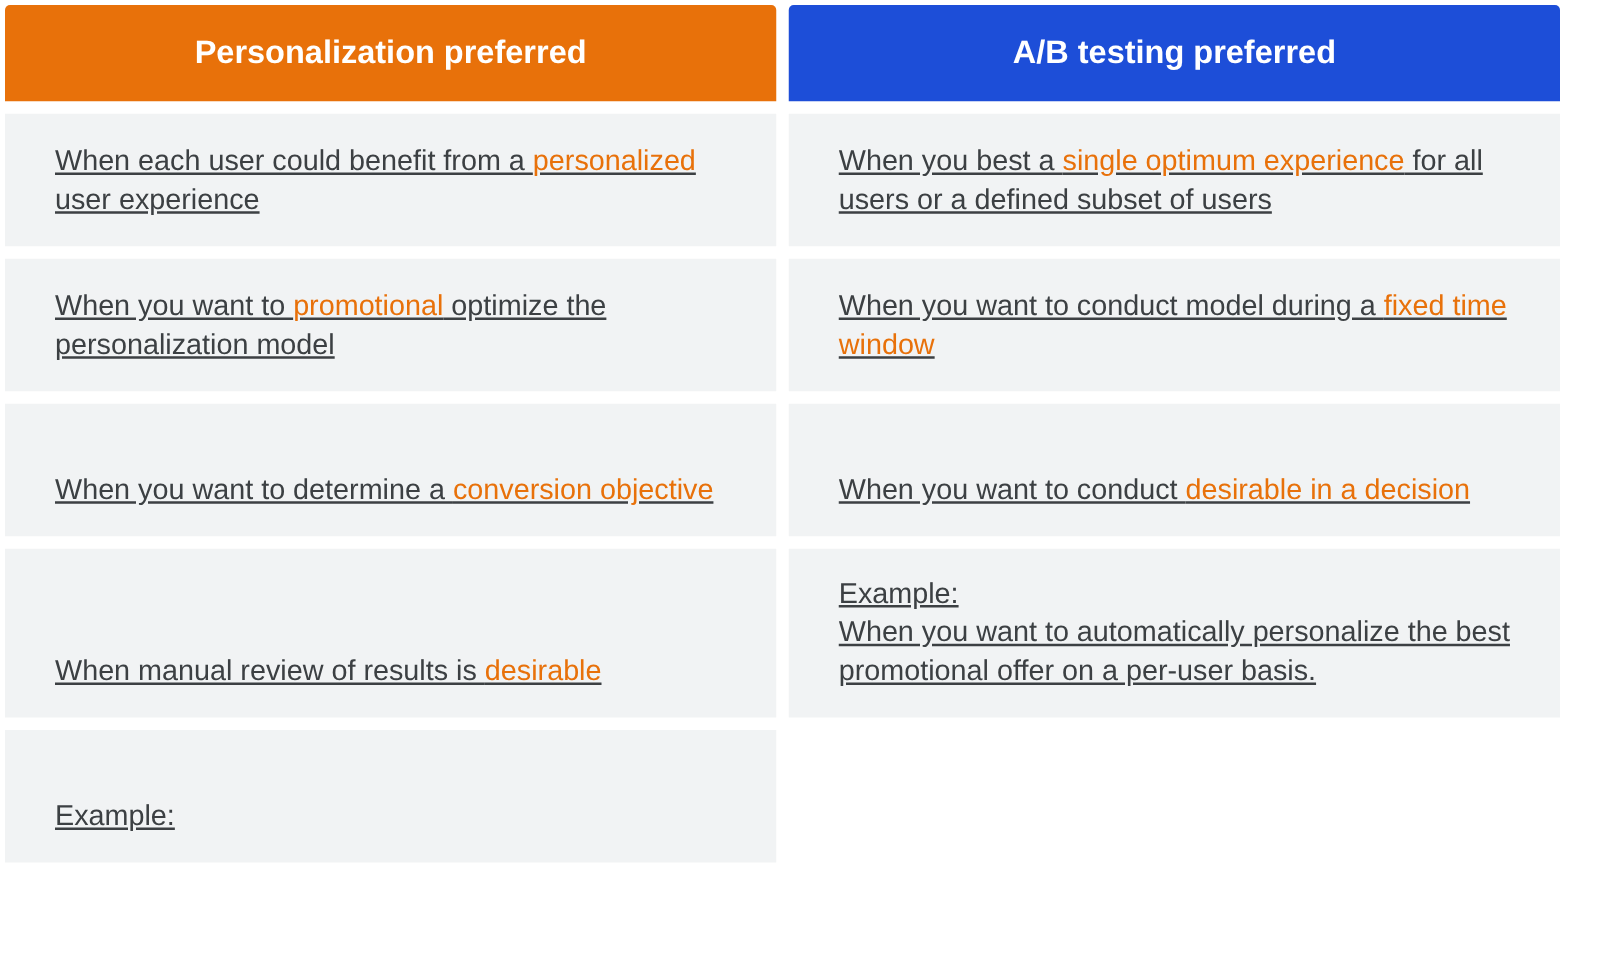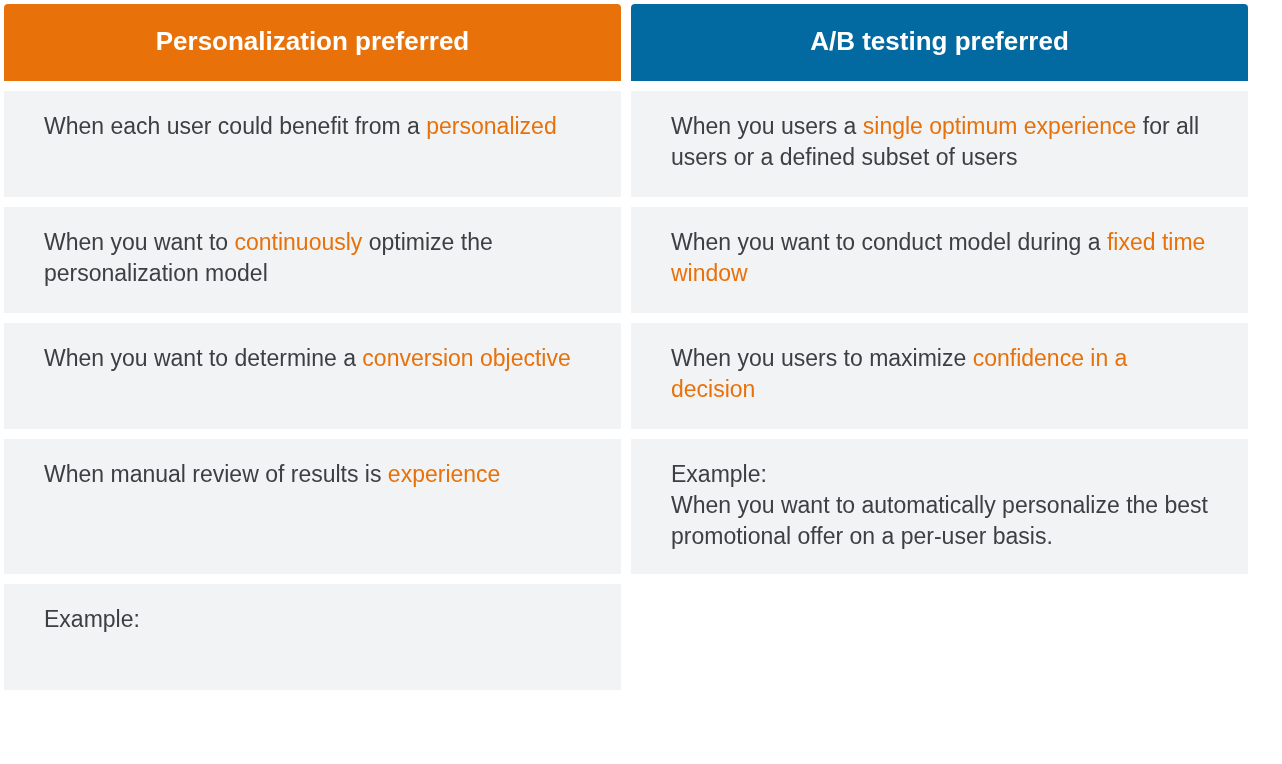--- a/index.html
+++ b/index.html
@@ -20,64 +20,65 @@
   }
   .hdr{
     color:#ffffff;
     font-weight:600;
     font-size:26px;
     text-align:center;
     padding:22px 10px 24px 10px;
     border-radius:4px 4px 0 0;
   }
   .hdr.left{background:#e8710a;}
-  .hdr.right{background:#0369a1;}
+  .hdr.right{background:#1d4ed8;}
   .cell{
     background:#f1f3f4;
     font-size:23px;
     line-height:1.35;
     color:#3c4043;
     padding:20px 32px 22px 40px;
     min-height:64px;
     display:flex;
-    align-items:flex-start;
+    align-items:flex-end;
+    text-decoration:underline;
   }
   .cell .wrap{display:block;width:100%;}
   .hl{color:#e8710a;}
 </style>
 </head>
 <body>
 
 <div class="table">
   <div class="hdr left">Personalization preferred</div>
   <div class="hdr right">A/B testing preferred</div>
 
   <div class="cell">
-      <span class="wrap"><span>When each user could benefit from a </span><span class="hl">personalized</span><span></span><br></span>
+      <span class="wrap"><span>When each user could benefit from a </span><span class="hl">personalized</span><span></span><br><span>user experience</span></span>
     </div>
   <div class="cell">
-      <span class="wrap"><span>When you users a </span><span class="hl">single optimum experience</span><span> for all users or a defined subset of users</span></span>
+      <span class="wrap"><span>When you best a </span><span class="hl">single optimum experience</span><span> for all users or a defined subset of users</span></span>
     </div>
 
   <div class="cell">
-      <span class="wrap"><span>When you want to </span><span class="hl">continuously</span><span> optimize the personalization model</span></span>
+      <span class="wrap"><span>When you want to </span><span class="hl">promotional</span><span> optimize the personalization model</span></span>
     </div>
   <div class="cell">
       <span class="wrap"><span>When you want to conduct model during a </span><span class="hl">fixed time window</span></span>
     </div>
 
   <div class="cell">
       <span class="wrap"><span>When you want to determine a </span><span class="hl">conversion objective</span></span>
     </div>
   <div class="cell">
-      <span class="wrap"><span>When you users to maximize </span><span class="hl">confidence in a decision</span></span>
+      <span class="wrap"><span>When you want to conduct </span><span class="hl">desirable in a decision</span></span>
     </div>
 
   <div class="cell">
-      <span class="wrap"><span>When manual review of results is </span><span class="hl">experience</span></span>
+      <span class="wrap"><span>When manual review of results is </span><span class="hl">desirable</span></span>
     </div>
 
   <div class="cell">
       <span class="wrap"><span>Example:</span><br><span>When you want to automatically personalize the best promotional offer on a per-user basis.</span></span>
     </div>
   <div class="cell">
       <span class="wrap"><span>Example:</span><br></span>
     </div>
 </div>
 

